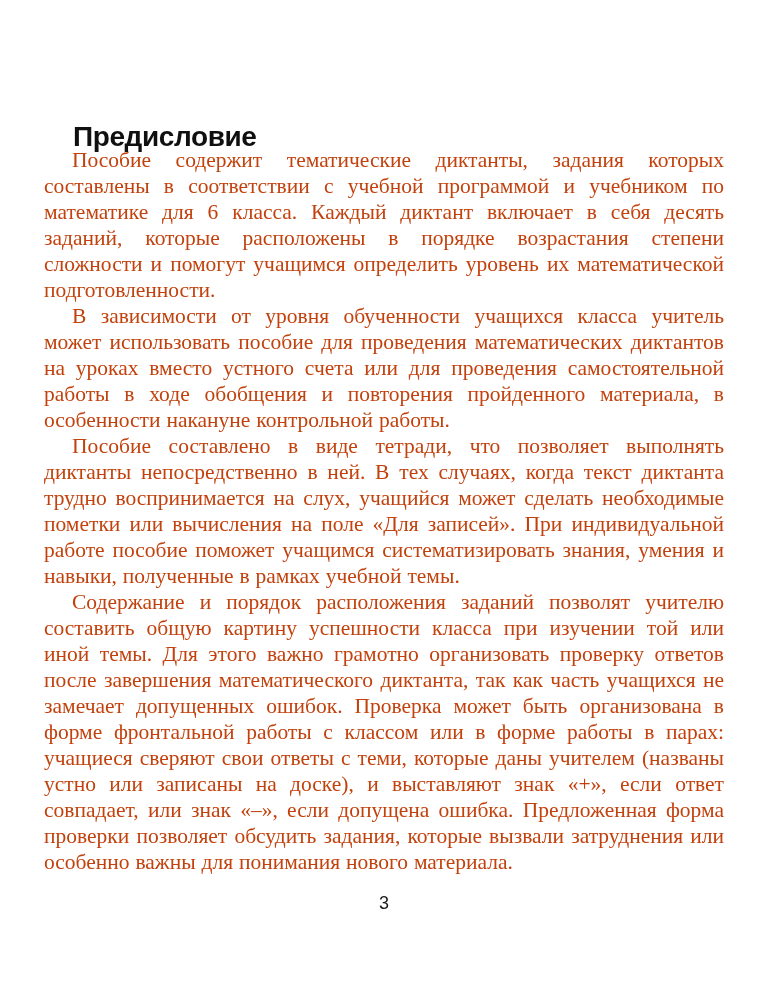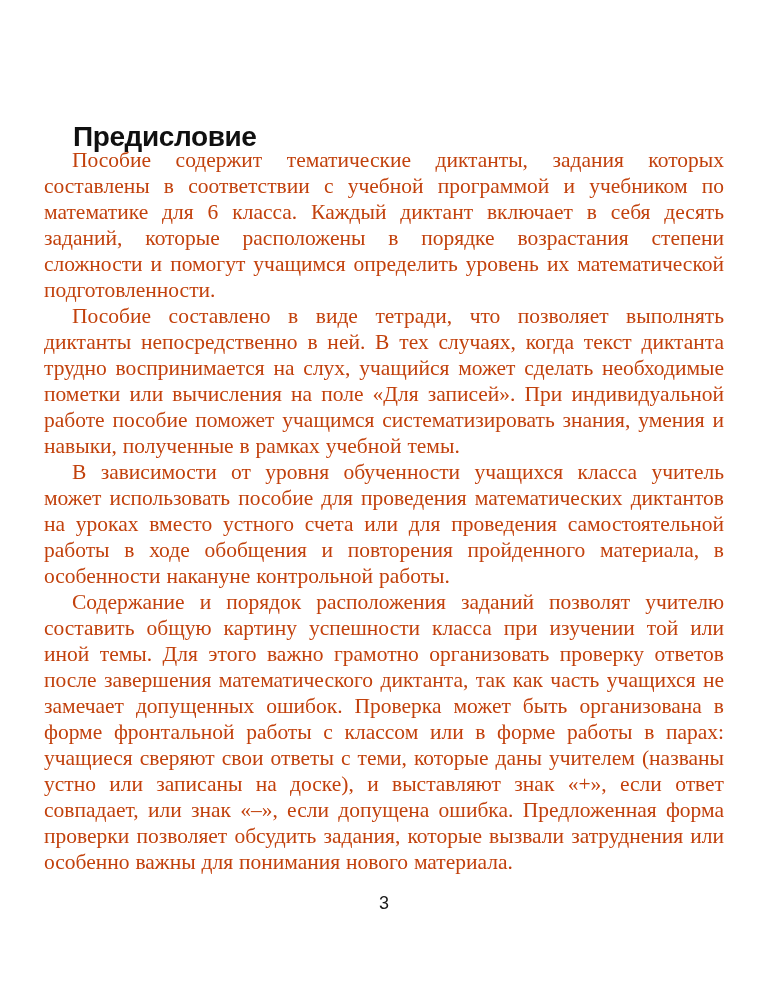--- a/index.html
+++ b/index.html
@@ -56,20 +56,20 @@
 </style>
 </head>
 <body>
 
 <div class="sheet">
 
   <h1 class="title">Предисловие</h1>
 
   <div class="content">
     <p>Пособие содержит тематические диктанты, задания которых составлены в соответствии с учебной программой и учебником по математике для 6 класса. Каждый диктант включает в себя десять заданий, которые расположены в порядке возрастания степени сложности и помогут учащимся определить уровень их математической подготовленности.</p>
+    <p>В зависимости от уровня обученности учащихся класса учитель может использовать пособие для проведения математических диктантов на уроках вместо устного счета или для проведения самостоятельной работы в ходе обобщения и повторения пройденного материала, в особенности накануне контрольной работы.</p>
     <p>Пособие составлено в виде тетради, что позволяет выполнять диктанты непосредственно в ней. В тех случаях, когда текст диктанта трудно воспринимается на слух, учащийся может сделать необходимые пометки или вычисления на поле «Для записей». При индивидуальной работе пособие поможет учащимся систематизировать знания, умения и навыки, полученные в рамках учебной темы.</p>
-    <p>В зависимости от уровня обученности учащихся класса учитель может использовать пособие для проведения математических диктантов на уроках вместо устного счета или для проведения самостоятельной работы в ходе обобщения и повторения пройденного материала, в особенности накануне контрольной работы.</p>
     <p>Содержание и порядок расположения заданий позволят учителю составить общую картину успешности класса при изучении той или иной темы. Для этого важно грамотно организовать проверку ответов после завершения математического диктанта, так как часть учащихся не замечает допущенных ошибок. Проверка может быть организована в форме фронтальной работы с классом или в форме работы в парах: учащиеся сверяют свои ответы с теми, которые даны учителем (названы устно или записаны на доске), и выставляют знак «+», если ответ совпадает, или знак «–», если допущена ошибка. Предложенная форма проверки позволяет обсудить задания, которые вызвали затруднения или особенно важны для понимания нового материала.</p>
   </div>
 
   <div class="page-number">3</div>
 
 </div>
 
 </body></html>

